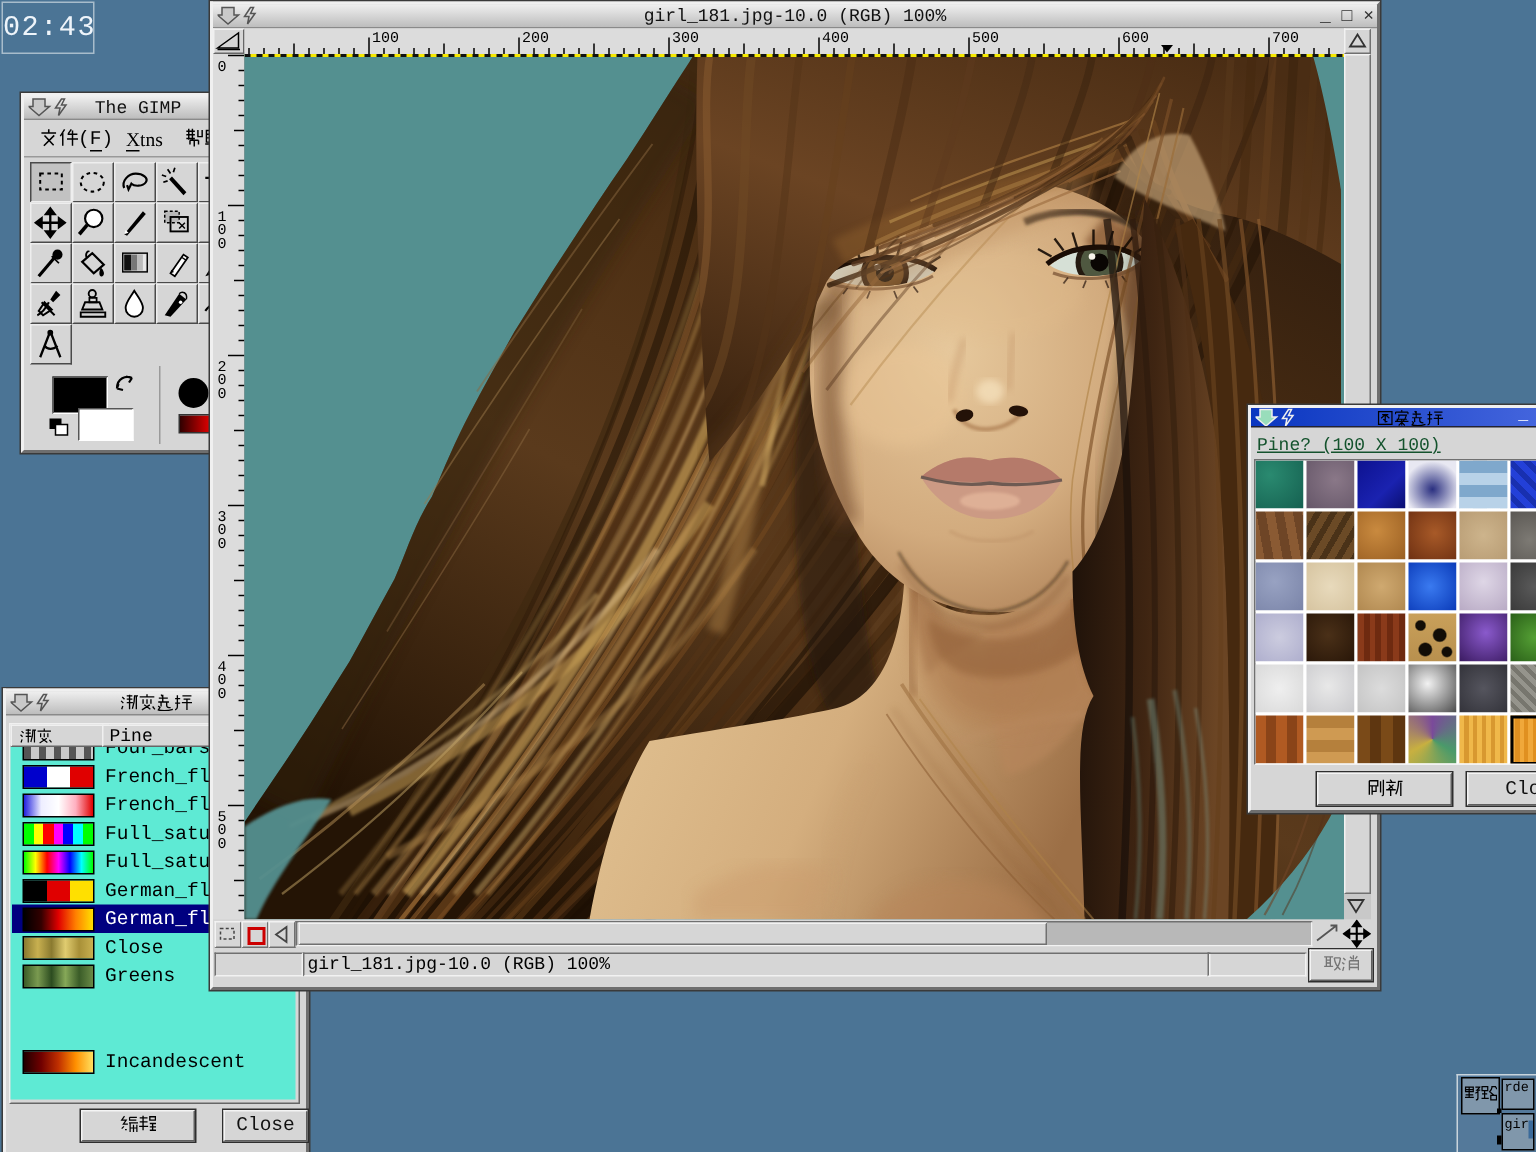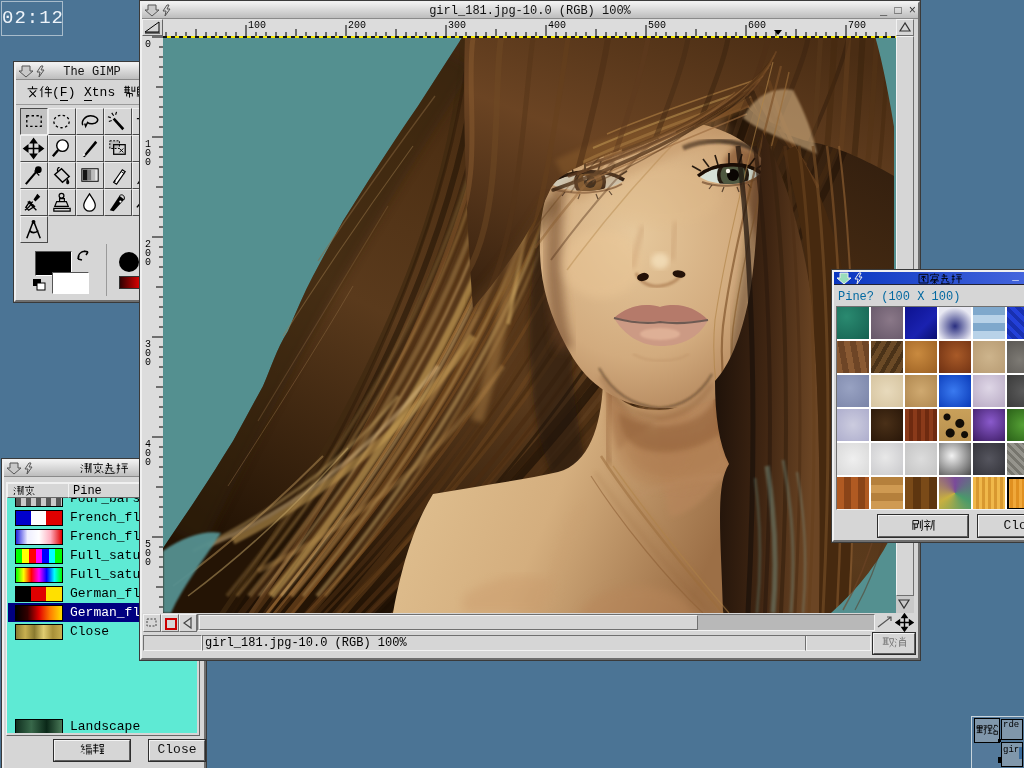--- a/index.html
+++ b/index.html
@@ -70,37 +70,37 @@
         <path d="M2 3.5 l2 2 M1 7.5 l2 1.5 M2.5 11.5 l-1 3.5 M11 1 v4 M8 2.5 l2 2 M14.5 2 l-2 2.5 M7.5 6 h8 v8.5 M7.5 6 v8.5 M7.5 9 h8 M7.5 12 h8" stroke="#000" stroke-width="1.2" fill="none"></path>
       </g>
 <g id="c_ye">
         <path d="M1.5 2.5 h7.5 v4.5 h-7.5 z M5 2.5 v10 M1.5 5 h7.5 M1.5 10 h7.5 M1 12.5 h8.5 M11 2.5 h4.5 l-3 3 h3.5 M13.5 6 v7 c0 1.5 -.5 2 -2 2 M11 8.5 l2.5 -1.5" stroke="#000" stroke-width="1.2" fill="none"></path>
       </g>
 <g id="c_lu">
         <path d="M1.5 2 h5.5 v4 h-5.5 z M4 6 v7 M1.5 9 h5 M1 13.5 h7 M11.5 1.5 c-.5 3 -1.5 4.5 -3 6 M10.5 2 h4 l1.5 2.5 M9.5 7.5 l3.5 3 M10 10.5 h5.5 v4.5 h-5.5 z" stroke="#000" stroke-width="1.2" fill="none"></path>
       </g>
 </defs>
   </svg>
-<div class="abs" style="left:1px;top:1px;width:60px;height:33px;border:1px solid #a8bccb;color:#eef4fa;font:19px 'Liberation Mono',monospace;text-align:center;line-height:33px;letter-spacing:1px;">02:12</div>
+<div class="abs" style="left:1px;top:1px;width:60px;height:33px;border:1px solid #a8bccb;color:#eef4fa;font:19px 'Liberation Mono',monospace;text-align:center;line-height:33px;letter-spacing:1px;">02:43</div>
 
 <div class="win" id="toolbox" style="left:14px;top:62px;width:152px;height:236px;">
 <div class="tbar">
  <svg class="gicon" viewBox="0 0 30 13">
         <path d="M3 1h8v5h3l-7 6-7-6h3z" fill="#c9c9c9" stroke="#555" stroke-width="1"></path>
         <path d="M22 1 l-4 6 h3 l-1 5 5-7 h-3 l2-4z" fill="none" stroke="#555" stroke-width="1"></path>
       </svg>
  <div class="ttl">The GIMP</div>
 </div>
 <div id="menurow" style="position:relative;height:24px;border-bottom:1px solid #9a9a9a;background:#d6d6d6;font:13px 'Liberation Mono',monospace;color:#000;">
   <span style="position:absolute;left:10px;top:5px;"><svg class="cj" width="13" height="13" viewBox="0 0 16 16">
           <use href="#c_wen"></use>
         </svg><svg class="cj" width="13" height="13" viewBox="0 0 16 16">
           <use href="#c_jian"></use>
         </svg>(<span style="border-bottom:1px solid #000">F</span>)</span>
-  <span style="position:absolute;left:68px;top:5px;"><span style="border-bottom:1px solid #000">X</span>tns</span>
+  <span style="position:absolute;left:68px;top:5px;font-family:Liberation Serif, serif;"><span style="border-bottom:1px solid #000">X</span>tns</span>
   <span style="position:absolute;left:107px;top:5px;"><svg class="cj" width="13" height="13" viewBox="0 0 16 16">
           <use href="#c_bang"></use>
         </svg><svg class="cj" width="13" height="13" viewBox="0 0 16 16">
           <use href="#c_zhu"></use>
         </svg></span>
 </div>
 <div id="toolgrid" style="position:absolute;left:4px;top:44px;width:148px;height:136px;">
 <div class="tc sel" style="left:0;top:0">
         <svg viewBox="0 0 27 26">
           <rect x="6" y="7" width="15" height="11" fill="none" stroke="#000" stroke-width="1.4" stroke-dasharray="2.5 2.5"></rect>
@@ -296,23 +296,27 @@
           <div class="nm">German_flag</div>
         </div>
         <div class="gr" style="top:105px;background:#000080;color:#fff;">
           <div class="sw" style="background:linear-gradient(90deg,#000,#300,#e00000,#ff8000,#ffe000)"></div>
           <div class="nm">German_flag_s</div>
         </div>
         <div class="gr" style="top:124px;">
           <div class="sw" style="background:linear-gradient(90deg,#8a7a30,#c8b050,#8a7a30,#e0cc70,#a89038,#c8b050)"></div>
           <div class="nm">Close</div>
         </div>
-        <div class="gr" style="top:219px;">
-          <div class="sw" style="background:linear-gradient(90deg,#103020,#38684a,#0a2818,#4a7a58)"></div>
-          <div class="nm">Landscape</div>
+        <div class="gr" style="top:143px;">
+          <div class="sw" style="background:linear-gradient(90deg,#3a5c28,#7a9a50,#2c4c20,#86a858,#3a5c28,#6a8a46)"></div>
+          <div class="nm">Greens</div>
+        </div>
+        <div class="gr" style="top:200px;">
+          <div class="sw" style="background:linear-gradient(90deg,#200000,#700000,#c03000,#ff9000,#ffe060)"></div>
+          <div class="nm">Incandescent</div>
         </div>
       </div>
 </div>
 <div class="btn" style="left:50px;top:279px;width:74px;height:19px;line-height:18px;"><svg class="cj" width="12" height="12" viewBox="0 0 16 16">
         <use href="#c_bian2"></use>
       </svg><svg class="cj" width="12" height="12" viewBox="0 0 16 16">
         <use href="#c_ji"></use>
       </svg></div>
 <div class="btn" style="left:145px;top:279px;width:54px;height:19px;line-height:18px;">Close</div>
 </div>
@@ -876,21 +880,21 @@
         </svg><svg class="cj" width="11" height="11" viewBox="0 0 16 16">
           <use href="#c_an"></use>
         </svg><svg class="cj" width="11" height="11" viewBox="0 0 16 16">
           <use href="#c_xuan"></use>
         </svg><svg class="cj" width="11" height="11" viewBox="0 0 16 16">
           <use href="#c_ze"></use>
         </svg></div>
  <div style="position:absolute;right:14px;top:-1px;width:30px;height:12px;font:11px 'Liberation Mono',monospace;color:#fff;text-align:right;">_ □</div>
 </div>
 <div id="patbody" style="position:absolute;left:0;top:15px;width:208px;height:251px;">
- <div style="position:absolute;left:4px;top:3px;font:12px 'Liberation Mono',monospace;color:#0369a1;">Pine? (100 X 100)</div>
+ <div style="position:absolute;left:4px;top:3px;font:12px 'Liberation Mono',monospace;color:#14532d;text-decoration:underline;">Pine? (100 X 100)</div>
  <div class="sunk" id="patgrid" style="position:absolute;left:2px;top:19px;width:204px;height:202px;background:#fff;overflow:hidden;">
         <div class="pc" style="left:0px;top:0px;background:radial-gradient(circle at 30% 30%, #2a8a70, #156050)"></div>
         <div class="pc" style="left:34px;top:0px;background:radial-gradient(circle at 60% 40%, #8a7888, #655668)"></div>
         <div class="pc" style="left:68px;top:0px;background:linear-gradient(135deg,#0d1290,#1a22b0 60%,#0a0e70)"></div>
         <div class="pc" style="left:102px;top:0px;background:radial-gradient(circle at 50% 60%, #2a2f80, #e8e8f2 75%)"></div>
         <div class="pc" style="left:136px;top:0px;background:repeating-linear-gradient(0deg,#b8d2e8 0 8px,#7fa8cc 8px 16px),repeating-linear-gradient(90deg,#cfe2f0 0 9px,#8fb5d8 9px 18px)"></div>
         <div class="pc" style="left:170px;top:0px;background:repeating-linear-gradient(45deg,#2340d8 0 4px,#1830b0 4px 8px)"></div>
         <div class="pc" style="left:0px;top:34px;background:repeating-linear-gradient(80deg,#8a5a33 0 6px,#6e4526 6px 12px)"></div>
         <div class="pc" style="left:34px;top:34px;background:repeating-linear-gradient(120deg,#6b4a26 0 5px,#4a3218 5px 9px)"></div>
         <div class="pc" style="left:68px;top:34px;background:radial-gradient(circle at 40% 40%, #c98a3f, #9a5f22)"></div>

